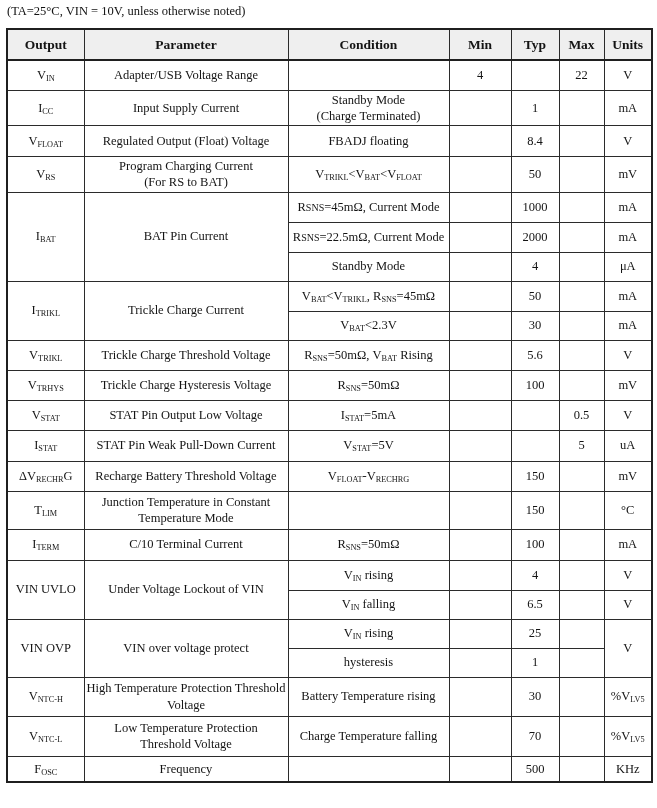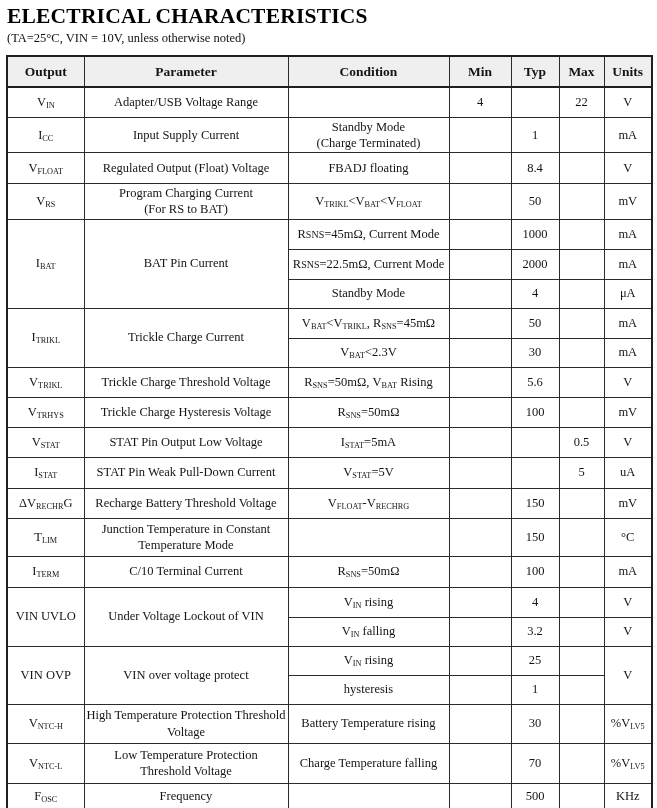--- a/index.html
+++ b/index.html
@@ -53,21 +53,20 @@
     font-size: 0.66em;
     line-height: 0;
     vertical-align: -0.28em;
   }
   .ec-table .sm { font-size: 0.8em; }
 </style>
 </head>
 <body>
 
 <div class="page">
-  <h1 class="title">ELECTRICAL CHARACTERISTICS</h1>
   <div class="subtitle">(TA=25°C, VIN = 10V, unless otherwise noted)</div>
   <table class="ec-table">
     <colgroup>
         <col style="width: 77px;">
         <col style="width: 204px;">
         <col style="width: 161px;">
         <col style="width: 62px;">
         <col style="width: 48px;">
         <col style="width: 45px;">
         <col style="width: 48px;">
@@ -230,21 +229,21 @@
           <td rowspan="2">Under Voltage Lockout of VIN</td>
           <td>V<sub>IN</sub> rising</td>
           <td></td>
           <td>4</td>
           <td></td>
           <td>V</td>
         </tr>
         <tr style="height: 29px;">
           <td>V<sub>IN</sub> falling</td>
           <td></td>
-          <td>3.2</td>
+          <td>6.5</td>
           <td></td>
           <td>V</td>
         </tr>
         <tr style="height: 29px;">
           <td rowspan="2">VIN OVP</td>
           <td rowspan="2">VIN over voltage protect</td>
           <td>V<sub>IN</sub> rising</td>
           <td></td>
           <td>25</td>
           <td></td>

